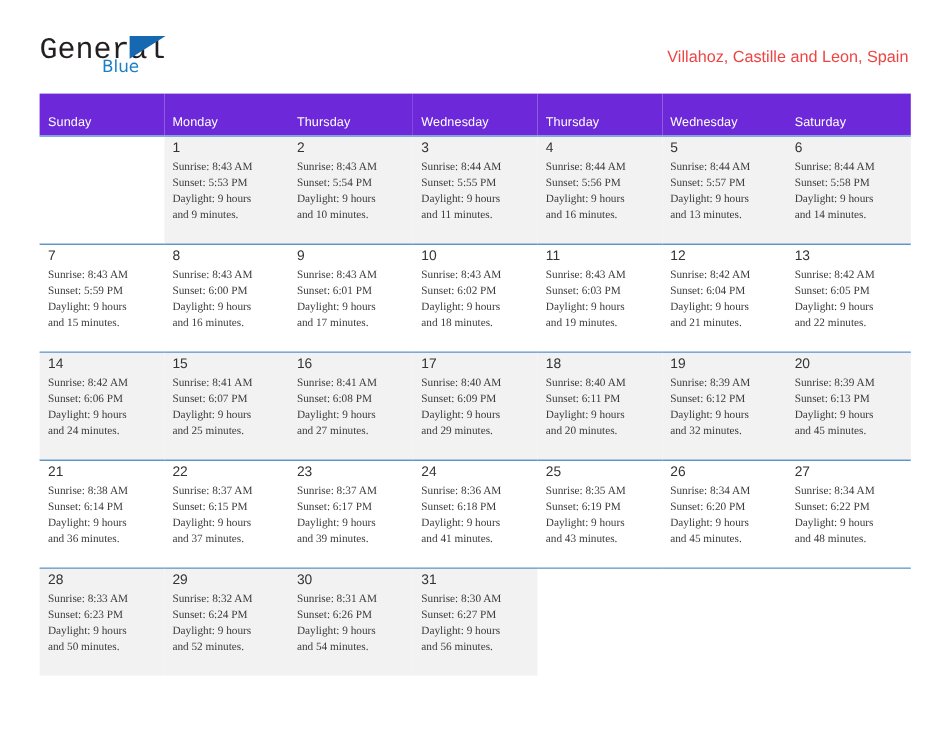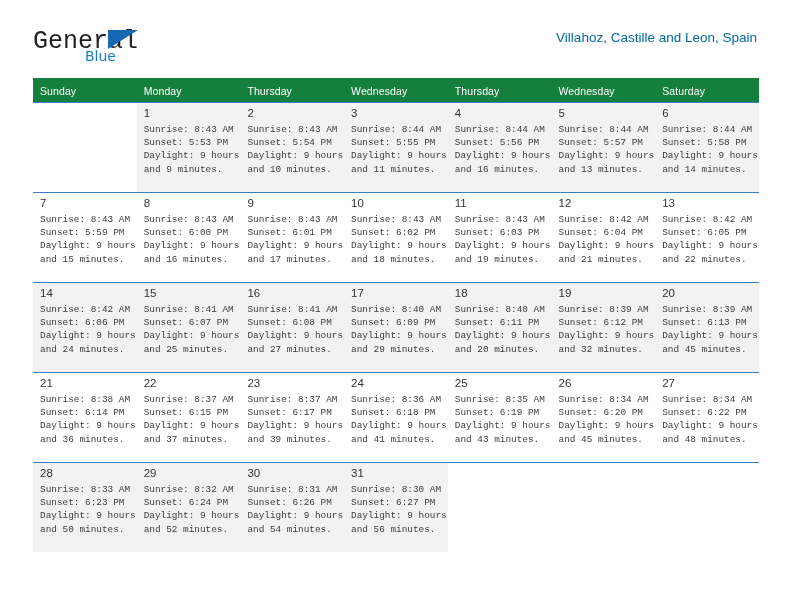--- a/index.html
+++ b/index.html
@@ -74,40 +74,40 @@
     font-size: 27px;
     font-weight: 400;
     color: #1a1a1a;
     line-height: 32px;
     letter-spacing: 0.2px;
     font-family: "Liberation Sans", sans-serif;
   }
   .cal-subtitle {
     font-size: 13.5px;
     font-weight: 400;
-    color: #0369a1;
+    color: #ef4444;
     line-height: 20px;
-    margin-top: 6px;
+    margin-top: 16px;
     font-family: "Liberation Sans", sans-serif;
   }
 
   
   .calendar {
     width: 726px;
     border-collapse: collapse;
     table-layout: fixed;
     margin-top: 6px;
   }
   .calendar th {
-    background: #15803d;
+    background: #6d28d9;
     color: #ffffff;
     font-size: 10.5px;
     font-weight: normal;
     text-align: left;
-    padding: 7px 0 5px 7px;
+    padding: 18px 0 5px 7px;
     height: 19px;
     box-sizing: border-box;
     border: none;
     letter-spacing: 0.1px;
   }
   .calendar td {
     vertical-align: top;
     width: 103.7px;
     height: 90px;
     padding: 0;
@@ -134,21 +134,21 @@
     color: #333333;
     line-height: 14px;
     height: 15px;
     font-family: "Liberation Sans", sans-serif;
   }
   .dayinfo {
     font-size: 9.4px;
     color: #3c3c3c;
     line-height: 13.2px;
     padding-top: 2px;
-    font-family: Liberation Mono, monospace;
+    font-family: Liberation Serif, serif;
   }
   .dayinfo div {
     white-space: nowrap;
   }
   .empty .daycell-inner {
     background: #ffffff;
   }
   tr.week-shaded td.empty .daycell-inner {
     background: #ffffff;
   }

